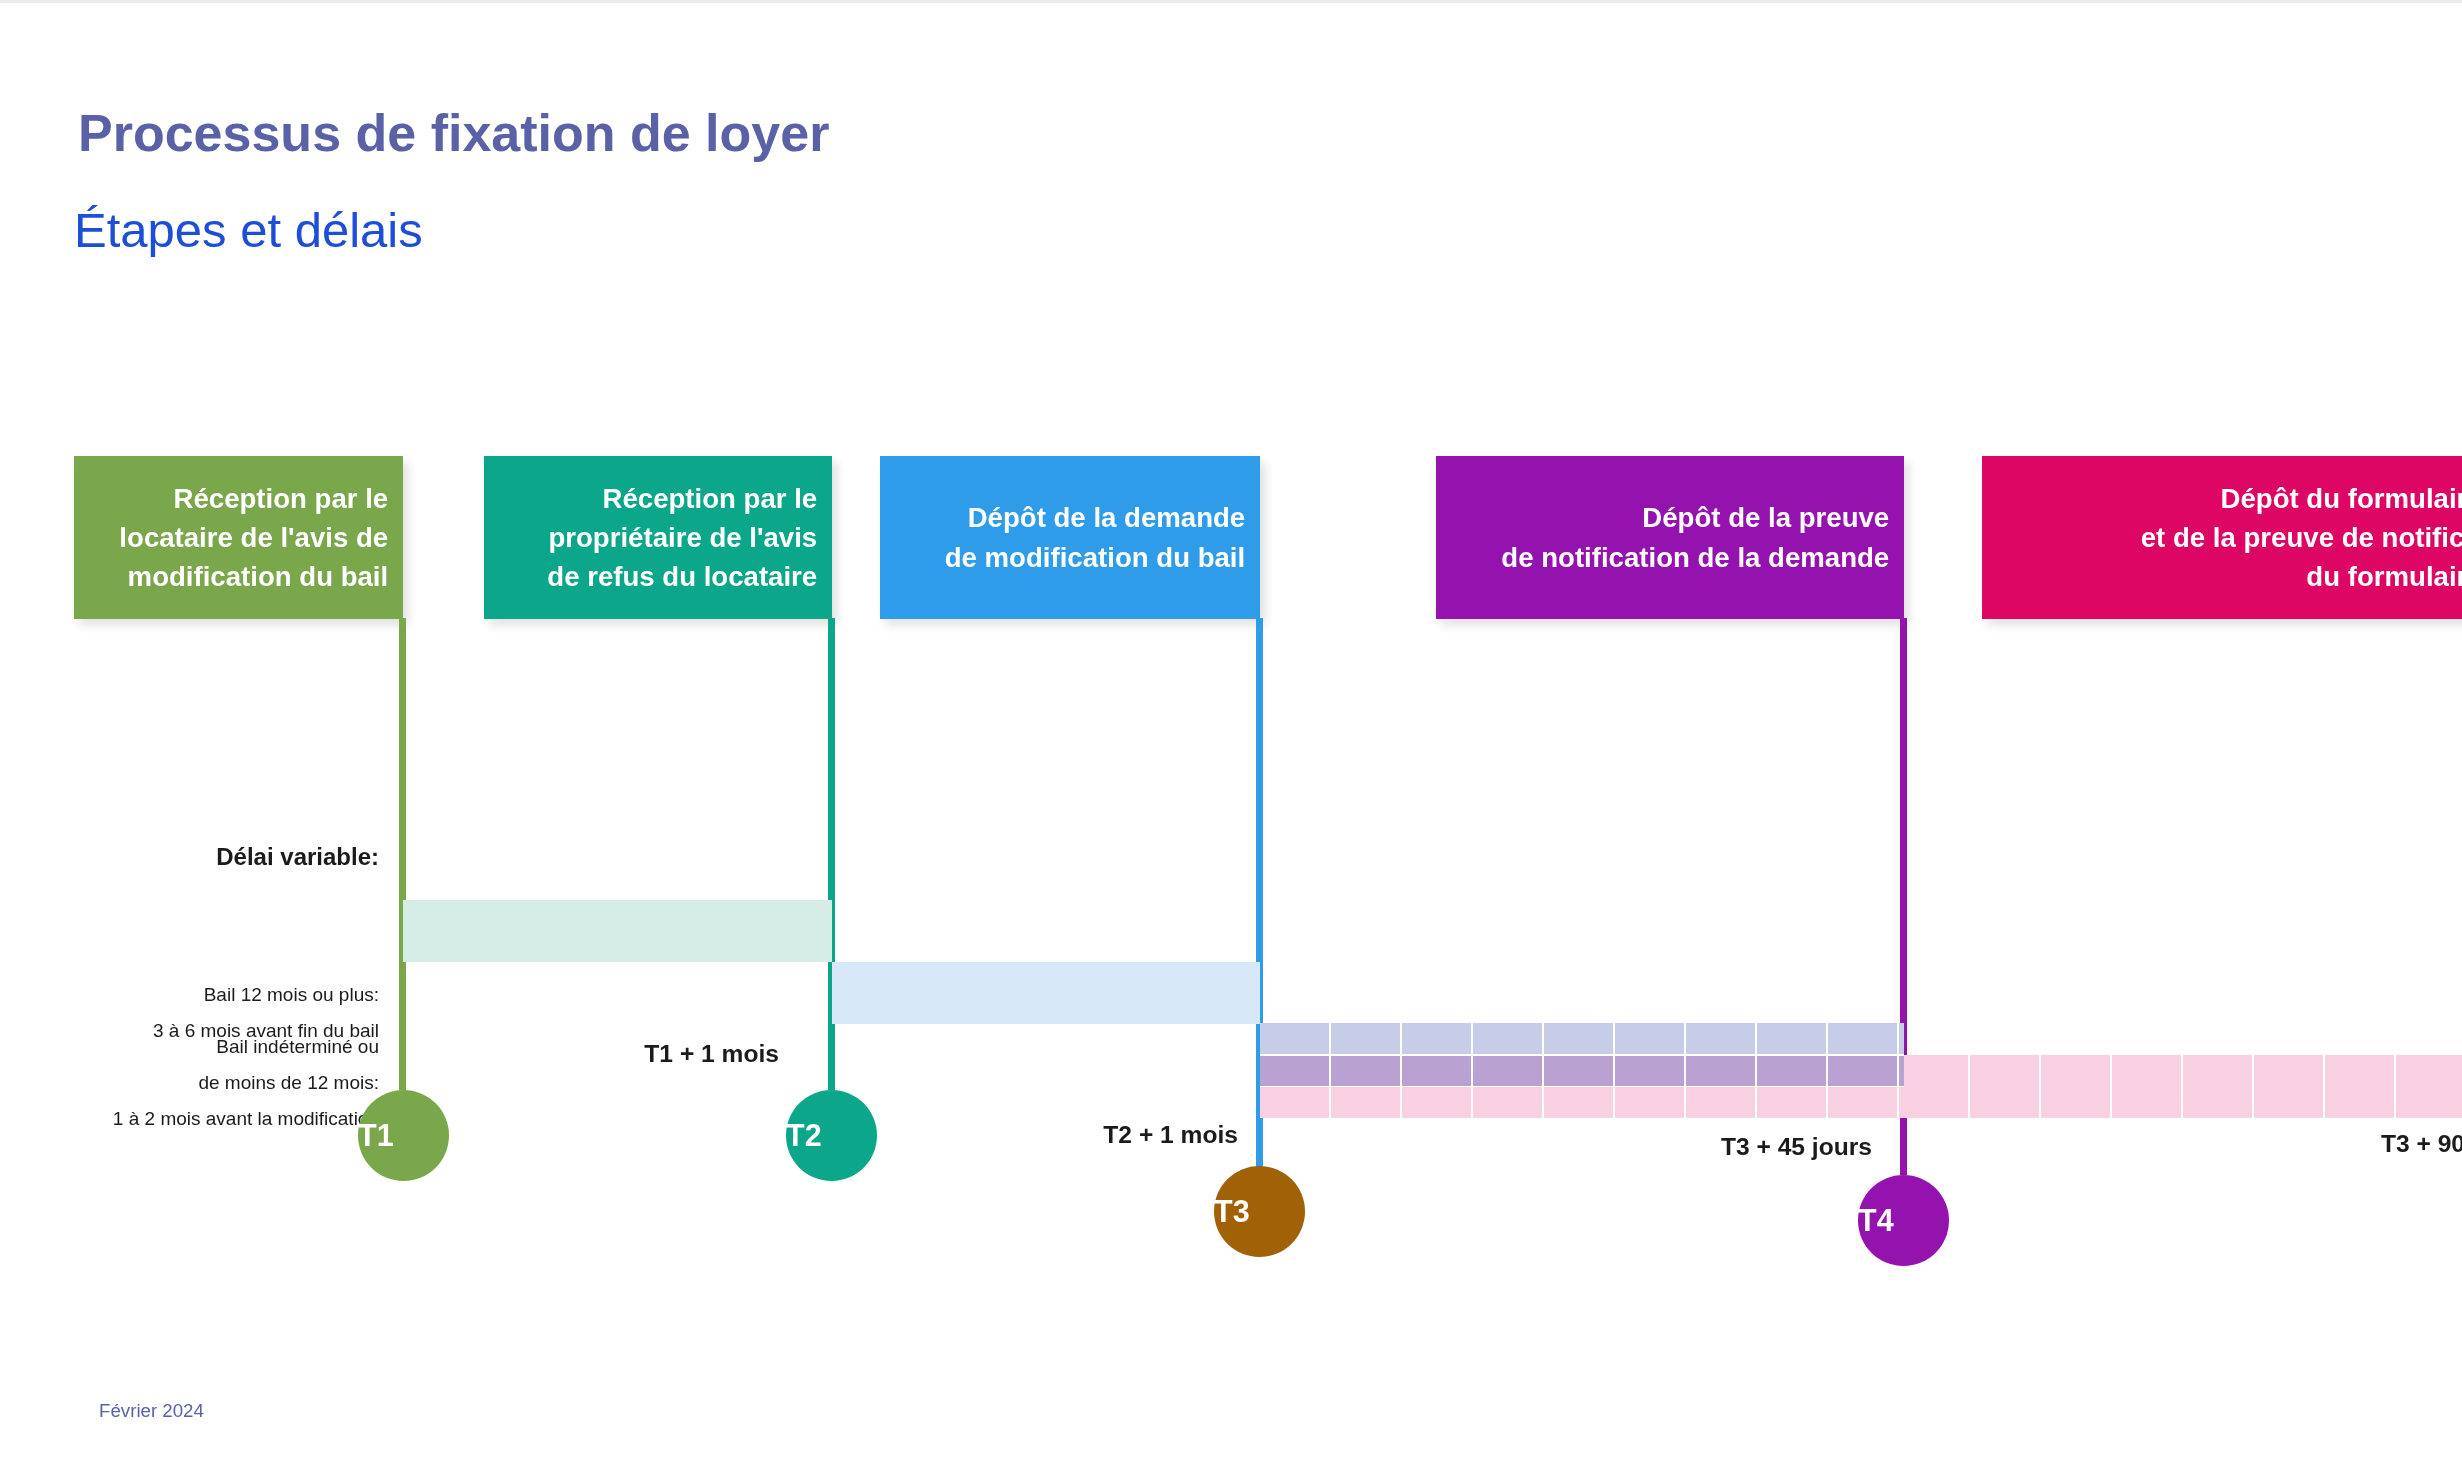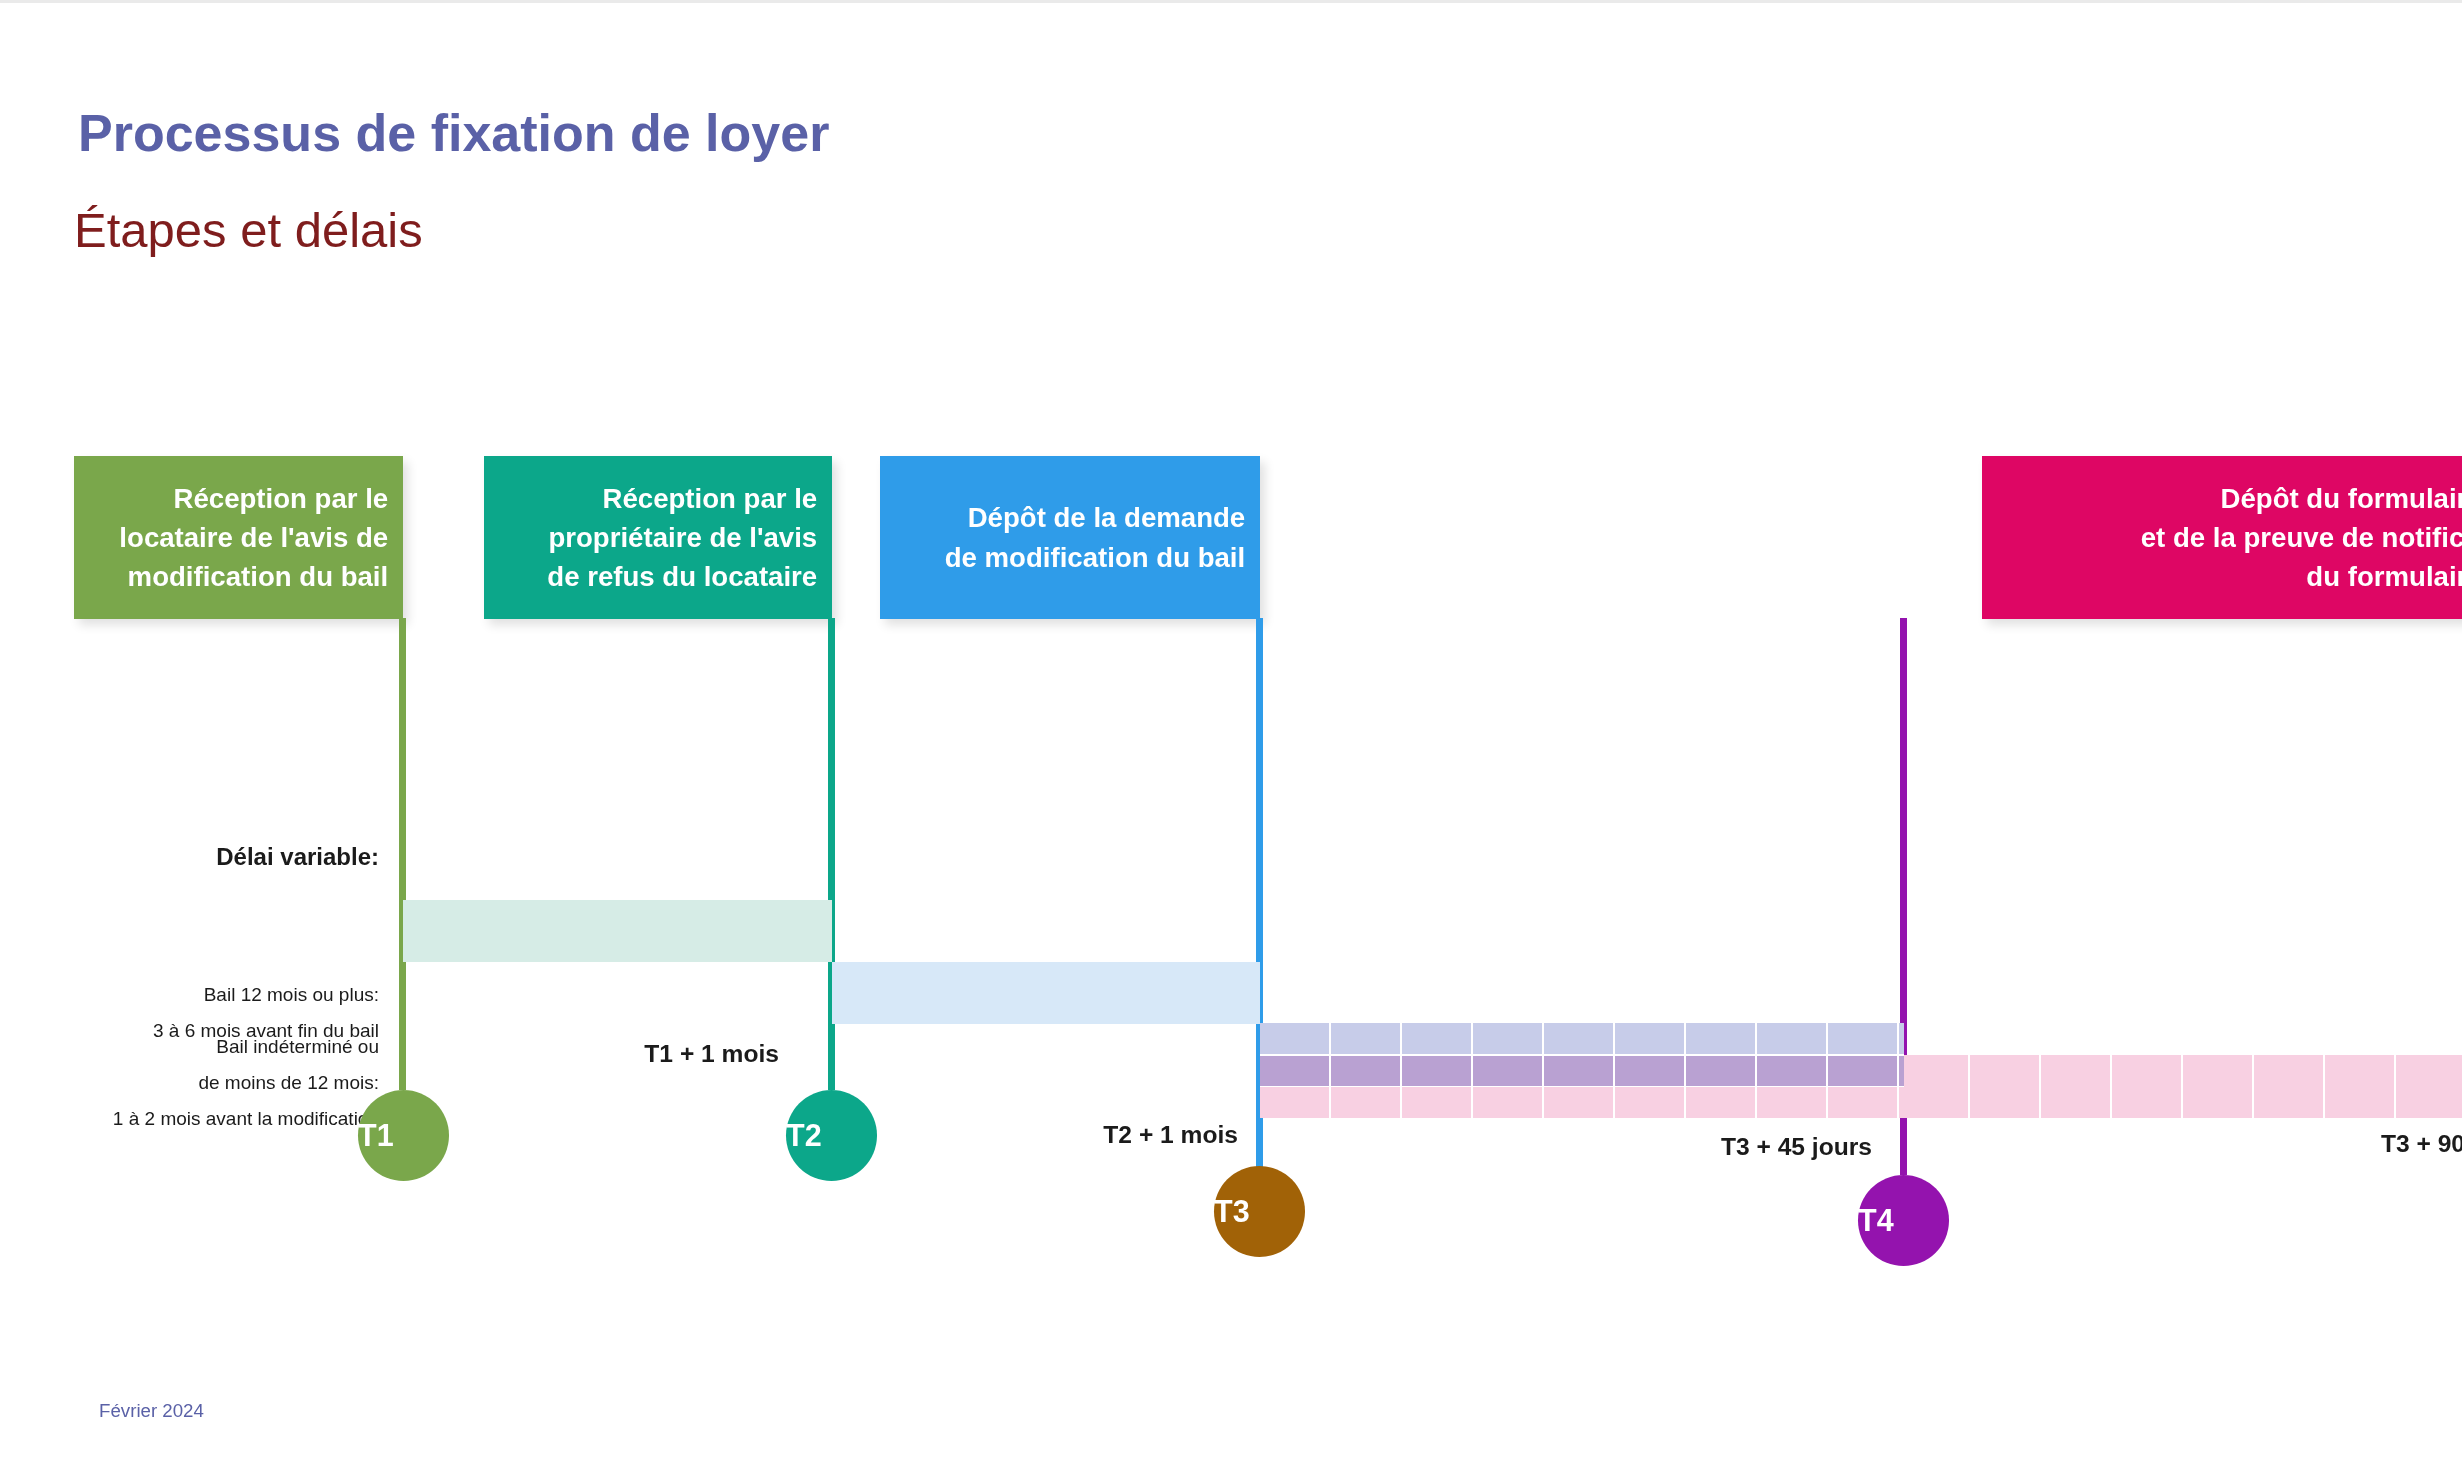--- a/index.html
+++ b/index.html
@@ -58,35 +58,39 @@
 
   .footer-date{position:absolute;left:93px;top:1400px;font-size:18.7px;margin-left:6px;}
 </style>
 </head>
 <body>
 
 <div class="slide">
   <div class="top-border"></div>
 
   <h1 class="page-title" style="color: rgb(90, 97, 167);">Processus de fixation de loyer</h1>
-  <h2 class="page-subtitle" style="color: #7f1d1d;">Étapes et délais</h2>
+  <h2 class="page-subtitle" style="color: #1d4ed8;">Étapes et délais</h2>
 
   <div class="step-box box1" style="background-color: rgb(122, 167, 75);">
     <span>Réception par le
 locataire de l'avis de
 modification du bail</span>
   </div>
   <div class="step-box box2" style="background-color: rgb(12, 167, 138);">
     <span>Réception par le
 propriétaire de l'avis
 de refus du locataire</span>
   </div>
   <div class="step-box box3" style="background-color: rgb(47, 156, 233);">
     <span>Dépôt de la demande
 de modification du bail</span>
+  </div>
+  <div class="step-box box4" style="background-color: rgb(148, 19, 174);">
+    <span>Dépôt de la preuve
+de notification de la demande</span>
   </div>
   <div class="step-box box5" style="background-color: rgb(222, 6, 100);">
     <span>Dépôt du formulaire RN
 et de la preuve de notification
 du formulaire RN</span>
   </div>
 
   <div class="stem stem1" style="background-color: rgb(122, 167, 75);"></div>
   <div class="stem stem2" style="background-color: rgb(12, 167, 138);"></div>
   <div class="stem stem3" style="background-color: rgb(47, 156, 233);"></div>

